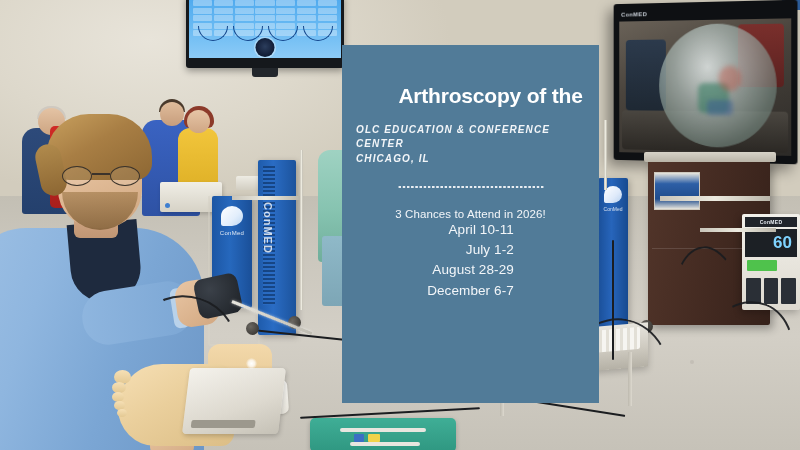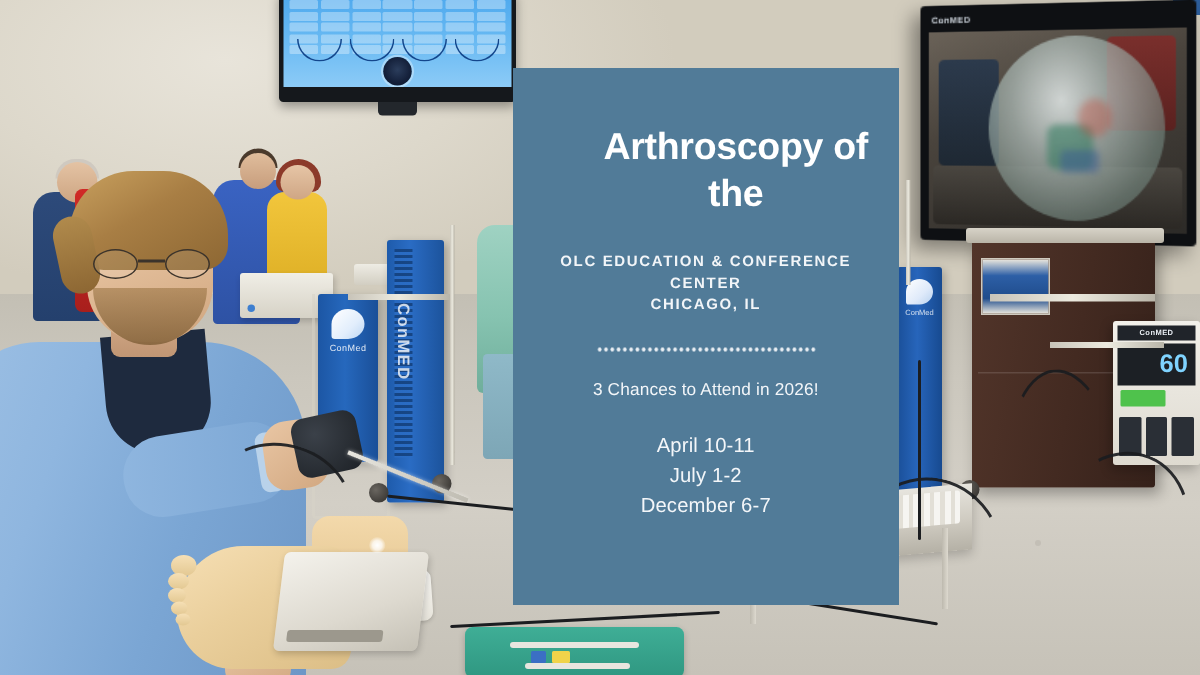--- a/index.html
+++ b/index.html
@@ -258,34 +258,34 @@
   .cable-s { position:absolute; background:#1b1d20; border-radius:2px; }
 
   
   .panel {
     position:absolute; left:342px; top:45px; width:257px; height:358px;
     background:#517b98;
     display:flex; flex-direction:column; align-items:center;
     padding:38px 14px 0 14px;
   }
   .title {
-    color:#ffffff; font-weight:bold; font-size:25px; line-height:1.22;
+    color:#ffffff; font-weight:bold; font-size:21px; line-height:1.22;
     text-align:center; letter-spacing:-.2px;margin-left:40px;
   }
   .subtitle {
-    margin-top:24px; color:#f2f5f8; font-weight:bold;
-    font-size:10px; letter-spacing:1.1px; line-height:1.45; text-align:center;
+    margin-top:14px; color:#f2f5f8; font-style:italic; font-weight:bold;
+    font-size:10px; letter-spacing:1.1px; line-height:1.45; text-align:left;
   }
   .divider {
     margin-top:19px; width:146px; height:4px;
     background-image:radial-gradient(circle, #e9eef3 0 1.1px, rgba(0,0,0,0) 1.4px);
     background-size:4.2px 4px; background-repeat:repeat-x; background-position:center;
   }
   .tagline { margin-top:19px; color:#f3f6f9; font-size:11.5px; text-align:center; letter-spacing:.1px; }
-  .dates { margin-top:21px; display:flex; flex-direction:column; align-items:center; gap:1px; }
+  .dates { display:flex; flex-direction:column; align-items:flex-end; gap:1px; }
   .date-item { color:#f3f6f9; font-size:13.5px; line-height:1.42; text-align:center; letter-spacing:.1px; }
 </style>
 </head>
 <body>
 
 <div class="stage">
 
   <div class="photo">
 
     <div class="wall"></div>
@@ -504,17 +504,18 @@
       <div>CHICAGO, IL</div>
     </div>
 
     <div class="divider"></div>
 
     <div class="tagline">3 Chances to Attend in 2026!</div>
 
     <div class="dates">
       <div class="date-item">April 10-11</div>
       <div class="date-item">July 1-2</div>
+      <div class="date-item">August 28-29</div>
       <div class="date-item">December 6-7</div>
     </div>
   </div>
 
 </div>
 
 </body></html>

